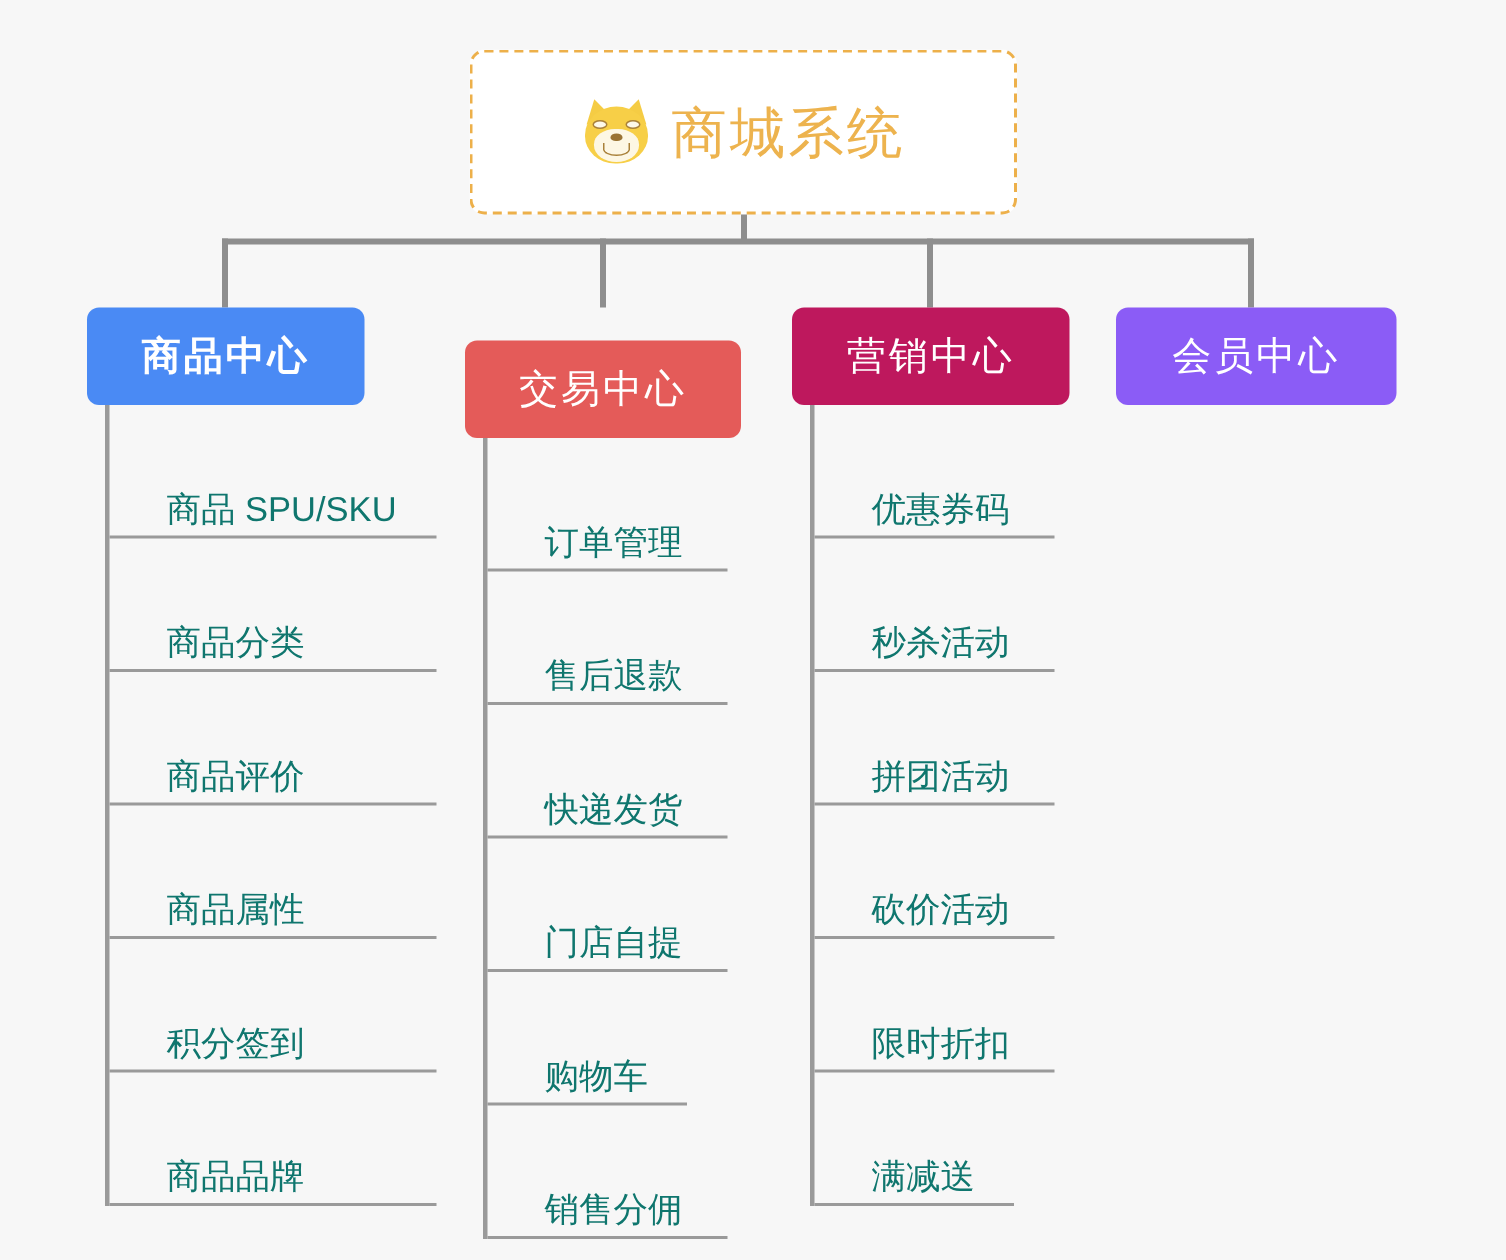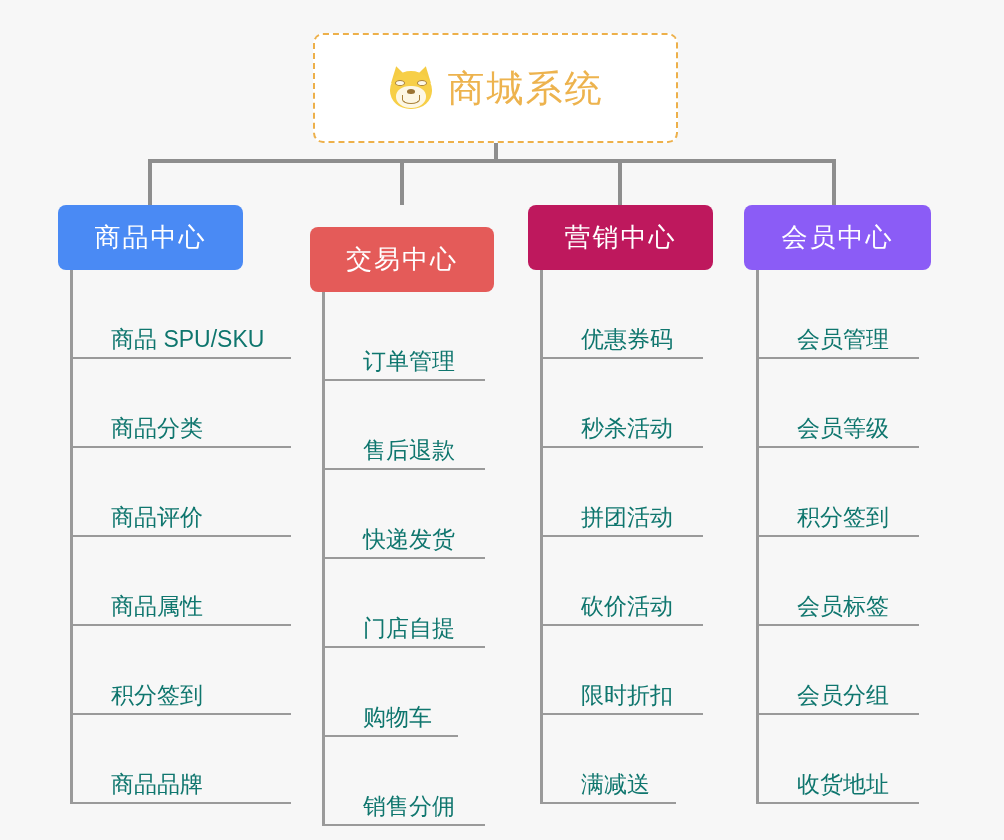--- a/index.html
+++ b/index.html
@@ -127,21 +127,21 @@
     height: 65px;
     border-radius: 8px;
     display: flex;
     align-items: center;
     justify-content: center;
     color: #ffffff;
     font-size: 26px;
     letter-spacing: 2px;
     white-space: nowrap;
   }
-  #col-0 .cat-box { width: 185px; }
+  #col-0 .cat-box { width: 185px; font-weight: bold; }
   #col-1 .cat-box { width: 184px; }
   #col-2 .cat-box { width: 185px; }
   #col-3 .cat-box { width: 187px; }
 
   
   .leaf-list {
     position: relative;
     margin-left: 12px;
     border-left: 3px solid #9a9a9a;
     padding-top: 0px;
@@ -276,35 +276,15 @@
       <div class="leaf short">
           <span class="leaf-label">满减送</span>
         </div>
     </div>
   </div>
 
   <div class="column" id="col-3">
     <div class="cat-box" style="background: #8b5cf6;">
       <span>会员中心</span>
     </div>
-    <div class="leaf-list">
-      <div class="leaf">
-          <span class="leaf-label">会员管理</span>
-        </div>
-      <div class="leaf">
-          <span class="leaf-label">会员等级</span>
-        </div>
-      <div class="leaf">
-          <span class="leaf-label">积分签到</span>
-        </div>
-      <div class="leaf">
-          <span class="leaf-label">会员标签</span>
-        </div>
-      <div class="leaf">
-          <span class="leaf-label">会员分组</span>
-        </div>
-      <div class="leaf">
-          <span class="leaf-label">收货地址</span>
-        </div>
-    </div>
   </div>
 
 </div>
 
 </body></html>

